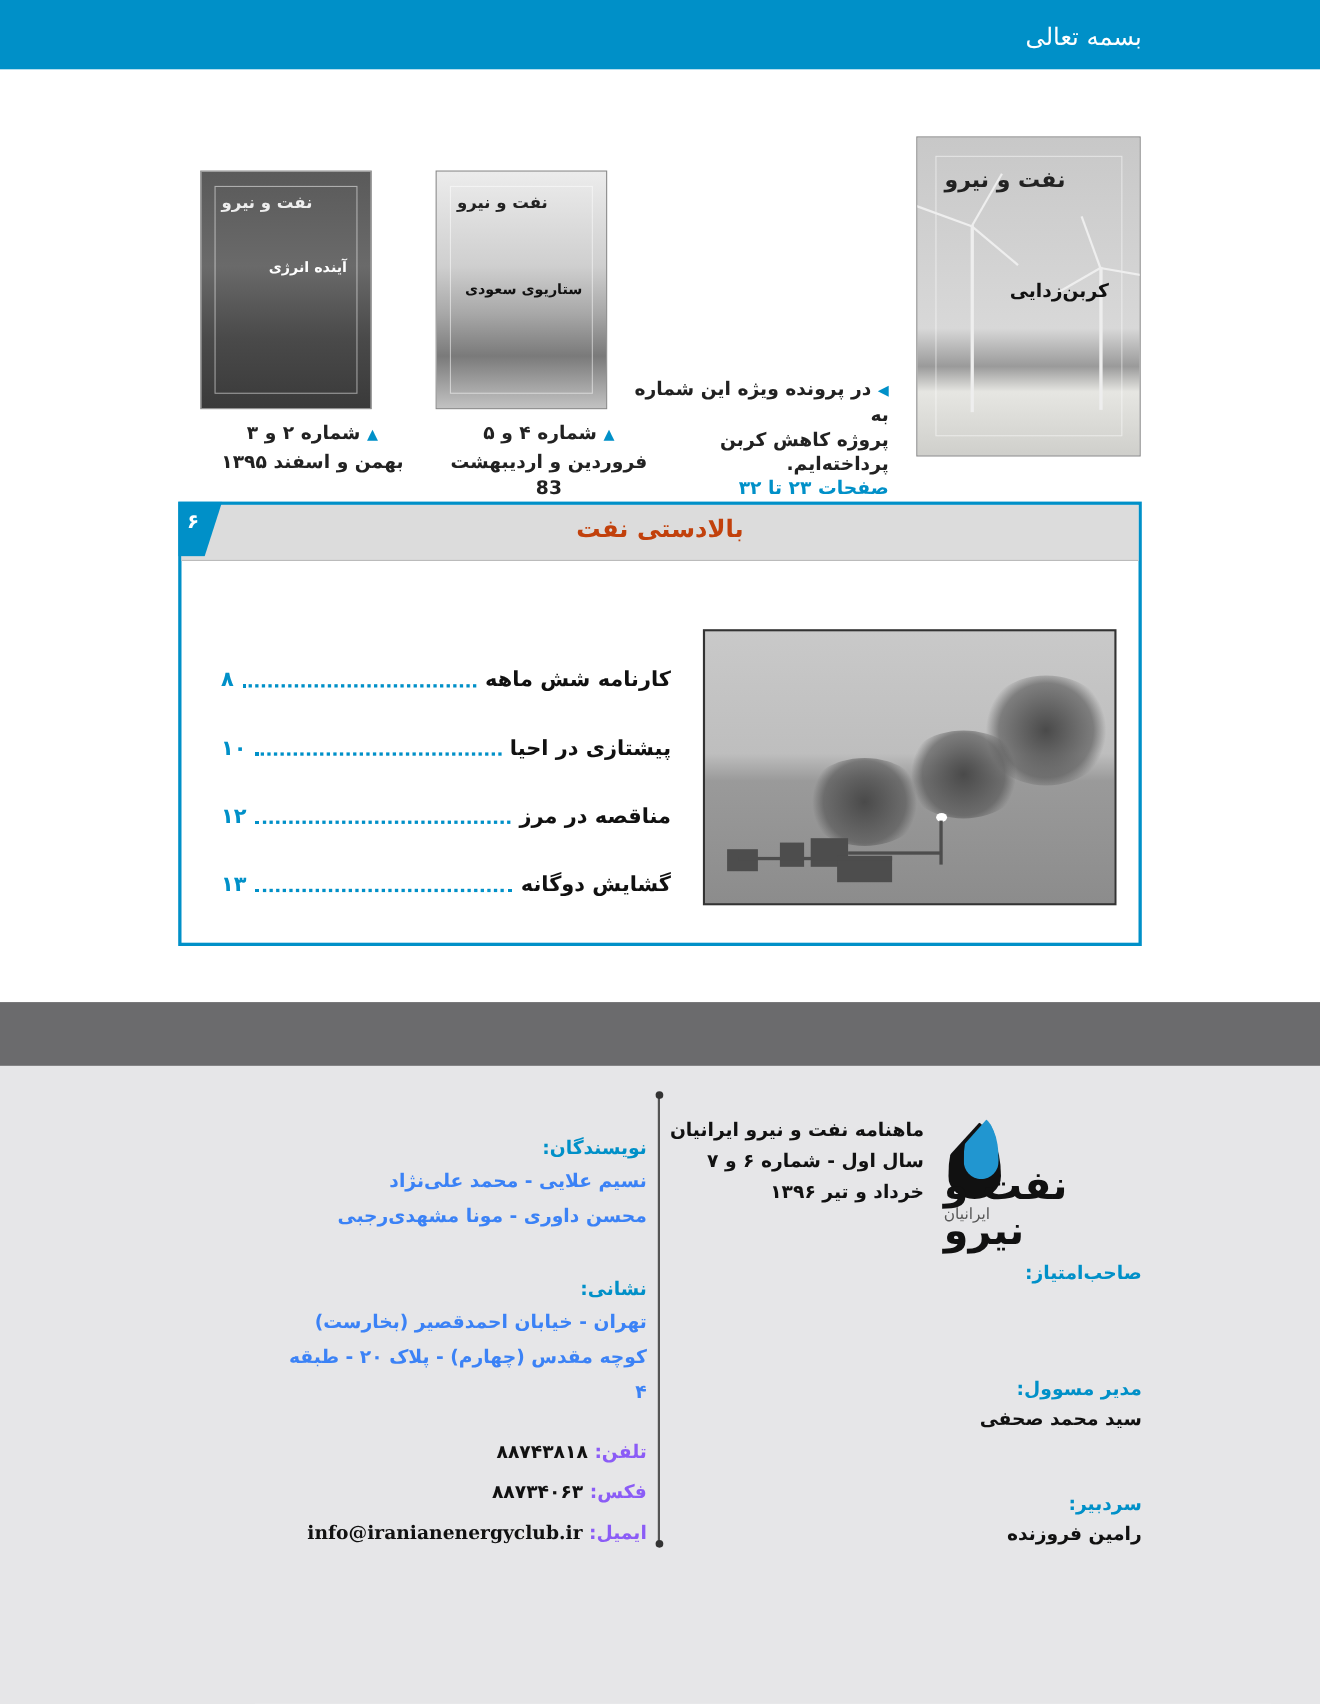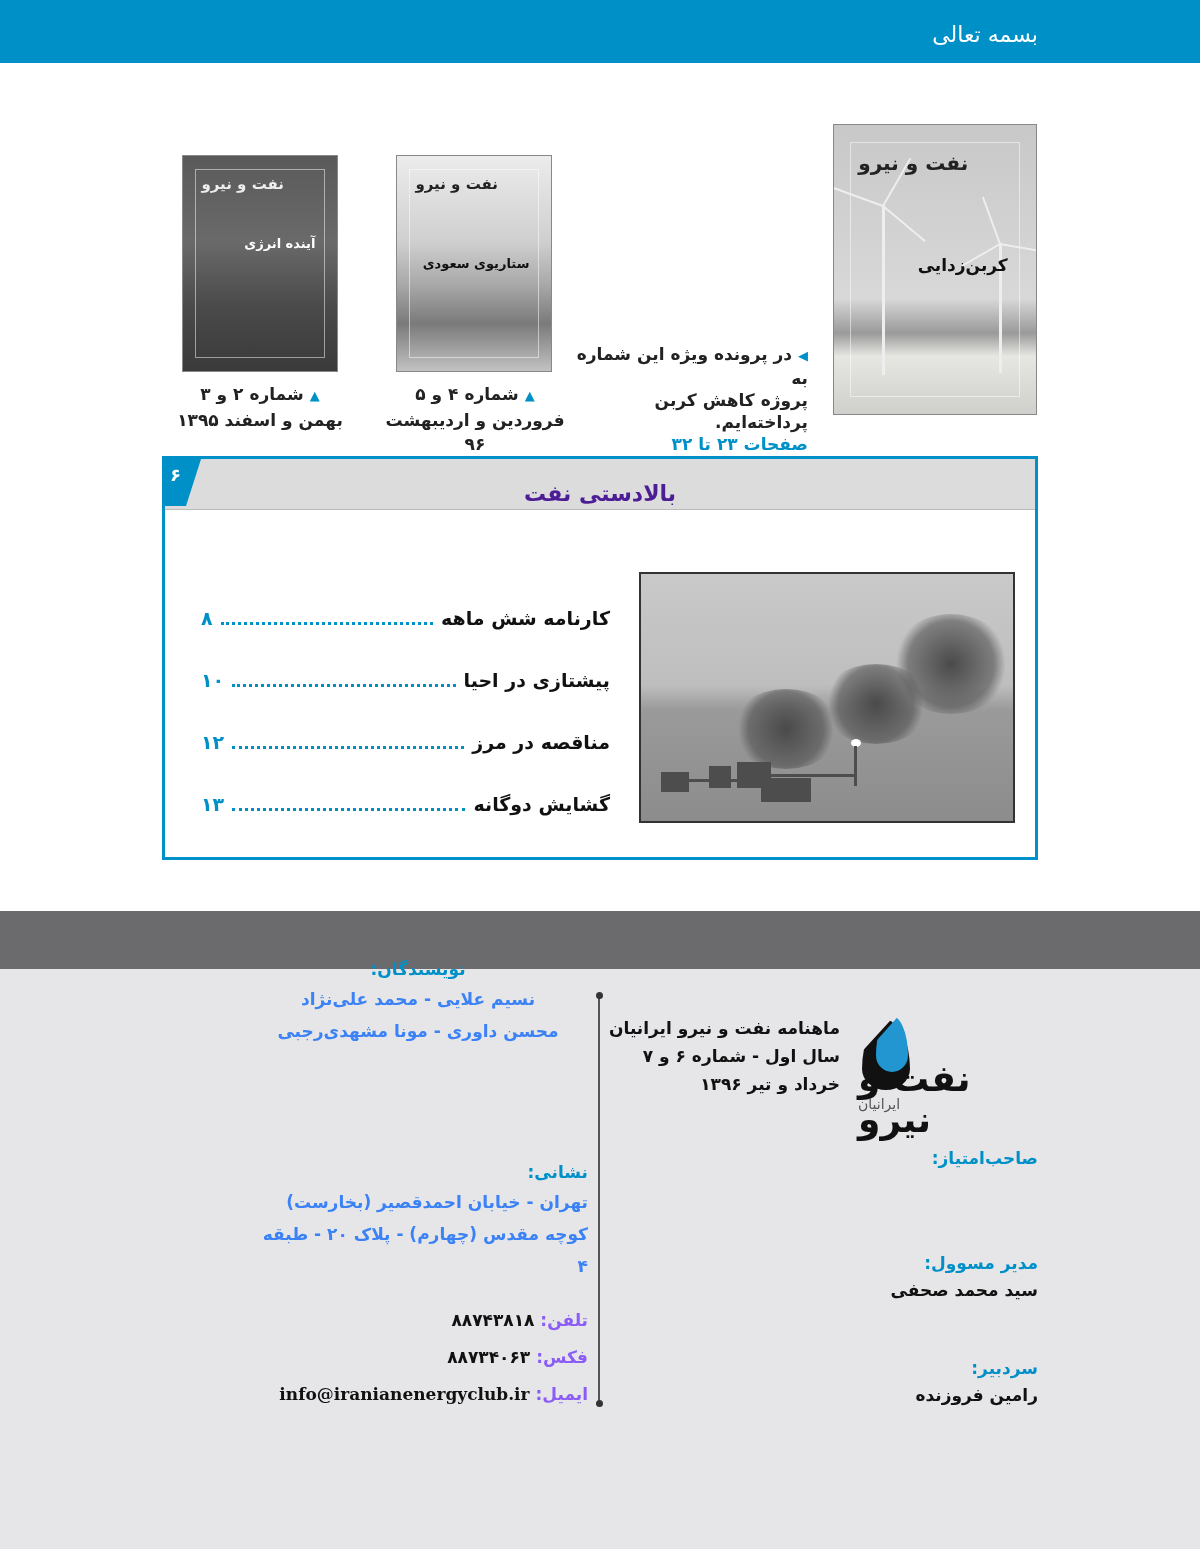--- a/index.html
+++ b/index.html
@@ -12,29 +12,29 @@
   .cover .logo { position: absolute; left: 12%; top: 9%; font-weight: bold; color: #222; }
   .cover .headline { position: absolute; right: 14%; font-weight: bold; color: #111; }
   .cover1 { left: 833px; top: 124px; width: 204px; height: 291px; background: linear-gradient(#c8c8c8 0%, #d8d8d8 60%, #9a9a9a 72%, #e6e6e2 80%, #cfcfcb 100%); }
   .cover2 { left: 396px; top: 155px; width: 156px; height: 217px; background: linear-gradient(#ececec 0%, #cfcfcf 40%, #a8a8a8 60%, #7a7a7a 78%, #c2c2c2 100%); }
   .cover3 { left: 182px; top: 155px; width: 156px; height: 217px; background: linear-gradient(#5a5a5a 0%, #6a6a6a 40%, #4a4a4a 70%, #3a3a3a 100%); }
   .cover3 .headline { color: #fff; }
 
   .turbine { position: absolute; background: #eee; width: 3px; }
   .blade { position: absolute; background: #eee; height: 2px; transform-origin: left center; }
 
-  .cap { position: absolute; text-align: center; font-weight: bold; color: #222; font-size: 17px; line-height: 24px; }
+  .cap { position: absolute; text-align: center; font-weight: bold; color: #222; font-size: 17px; line-height: 24px; margin-left: 24px; }
   .cap .tri { color: #0090c8; font-size: 13px; }
   .feature-note { position: absolute; right: 392px; top: 343px; width: 240px; text-align: right; font-weight: bold; font-size: 17px; line-height: 22px; color: #222; }
   .feature-note .arrow { color: #0090c8; font-size: 13px; }
   .feature-note .pages { color: #0090c8; }
 
   .box { position: absolute; left: 162px; top: 456px; width: 876px; height: 404px; border: 3px solid #0090c8; background: #fff; }
   .box-header { position: absolute; left: 0; right: 0; top: 0; height: 51px; background: #dcdcdc; border-bottom: 1px solid #bbb; }
-  .box-header .title { position: absolute; left: 0; right: 0; top: 10px; text-align: center; font-size: 22px; font-weight: bold; color: #4c1d95; margin-top: 12px; }
+  .box-header .title { position: absolute; left: 0; right: 0; top: 10px; text-align: center; font-size: 22px; font-weight: bold; color: #c2410c; }
   .page-tab { position: absolute; left: -3px; top: -3px; width: 40px; height: 50px; background: #0090c8; clip-path: polygon(0 0, 100% 0, 60% 100%, 0 100%); }
   .page-tab span { position: absolute; left: 8px; top: 8px; color: #fff; font-weight: bold; font-size: 18px; }
 
   .photo { position: absolute; left: 474px; top: 113px; width: 376px; height: 251px; border: 2px solid #333; background: linear-gradient(#c9c9c9 0%, #bebebe 45%, #9a9a9a 55%, #8c8c8c 100%); overflow: hidden; }
   .smoke { position: absolute; border-radius: 50%; background: radial-gradient(circle, #4a4a4a 0%, rgba(80,80,80,0.6) 55%, rgba(100,100,100,0) 70%); }
   .rig { position: absolute; background: #4d4d4d; }
   .flare { position: absolute; width: 10px; height: 8px; border-radius: 50%; background: #fff; }
 
   .toc { position: absolute; right: 425px; left: 36px; top: 128px; }
   .toc-row { position: relative; height: 62px; display: flex; align-items: center; direction: rtl; }
@@ -94,21 +94,21 @@
   <div class="pages">صفحات ۲۳ تا ۳۲</div>
 </div>
 
 <div class="cover cover2">
   <div class="inner-frame"></div>
   <div class="logo" style="font-size:15px;">نفت و نیرو</div>
   <div class="headline" style="top:100px; font-size:13px;">ستاریوی سعودی</div>
 </div>
 <div class="cap" style="left:382px; top:382px; width:186px;">
   <div><span class="tri">▲</span> <span>شماره ۴ و ۵</span></div>
-  <div>فروردین و اردیبهشت ۹۶</div>
+  <div>فروردین و اردیبهشت 83</div>
 </div>
 
 <div class="cover cover3">
   <div class="inner-frame"></div>
   <div class="logo" style="font-size:15px; color:#eee;">نفت و نیرو</div>
   <div class="headline" style="top:80px; font-size:13px;">آینده انرژی</div>
 </div>
 <div class="cap" style="left:170px; top:382px; width:180px;">
   <div><span class="tri">▲</span> <span>شماره ۲ و ۳</span></div>
   <div>بهمن و اسفند ۱۳۹۵</div>
@@ -185,21 +185,21 @@
 </div>
 <div class="fblock" style="top:1355px;">
   <div class="k">سردبیر:</div>
   <div class="v">رامین فروزنده</div>
 </div>
 
 <div class="vline"></div>
 <div class="vdot" style="top:992px;"></div>
 <div class="vdot" style="top:1400px;"></div>
 
-<div class="lblock" style="top:955px;text-align:center;">
+<div class="lblock" style="top:1030px;">
   <div class="k">نویسندگان:</div>
   <div class="v">نسیم علایی - محمد علی‌نژاد</div>
   <div class="v">محسن داوری - مونا مشهدی‌رجبی</div>
 </div>
 <div class="lblock" style="top:1158px;">
   <div class="k">نشانی:</div>
   <div class="v">تهران - خیابان احمدقصیر (بخارست)</div>
   <div class="v">کوچه مقدس (چهارم) - پلاک ۲۰ - طبقه ۴</div>
 </div>
 <div class="lblock" style="top:1302px;">

